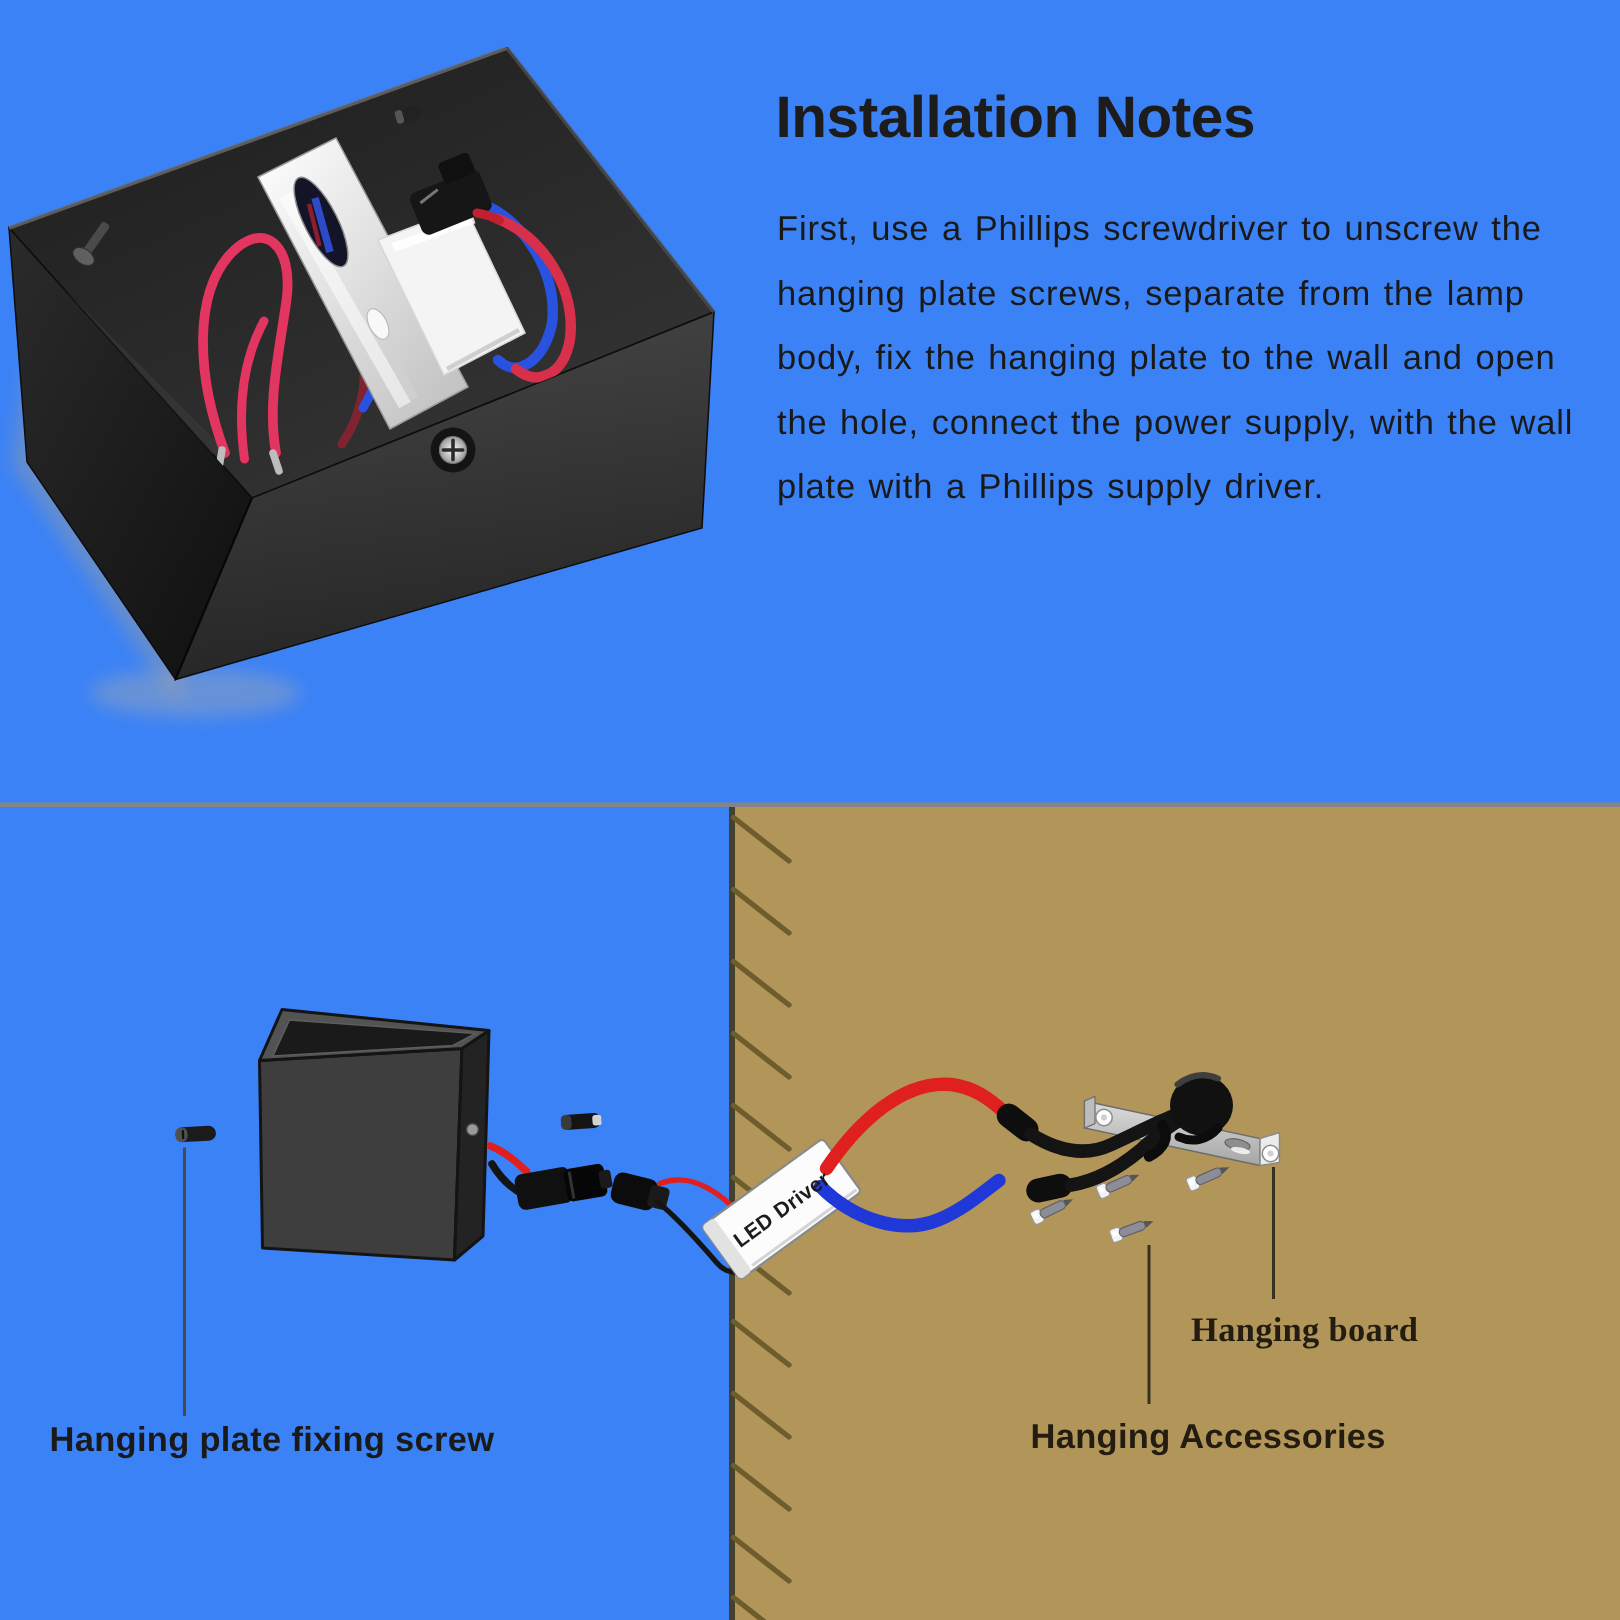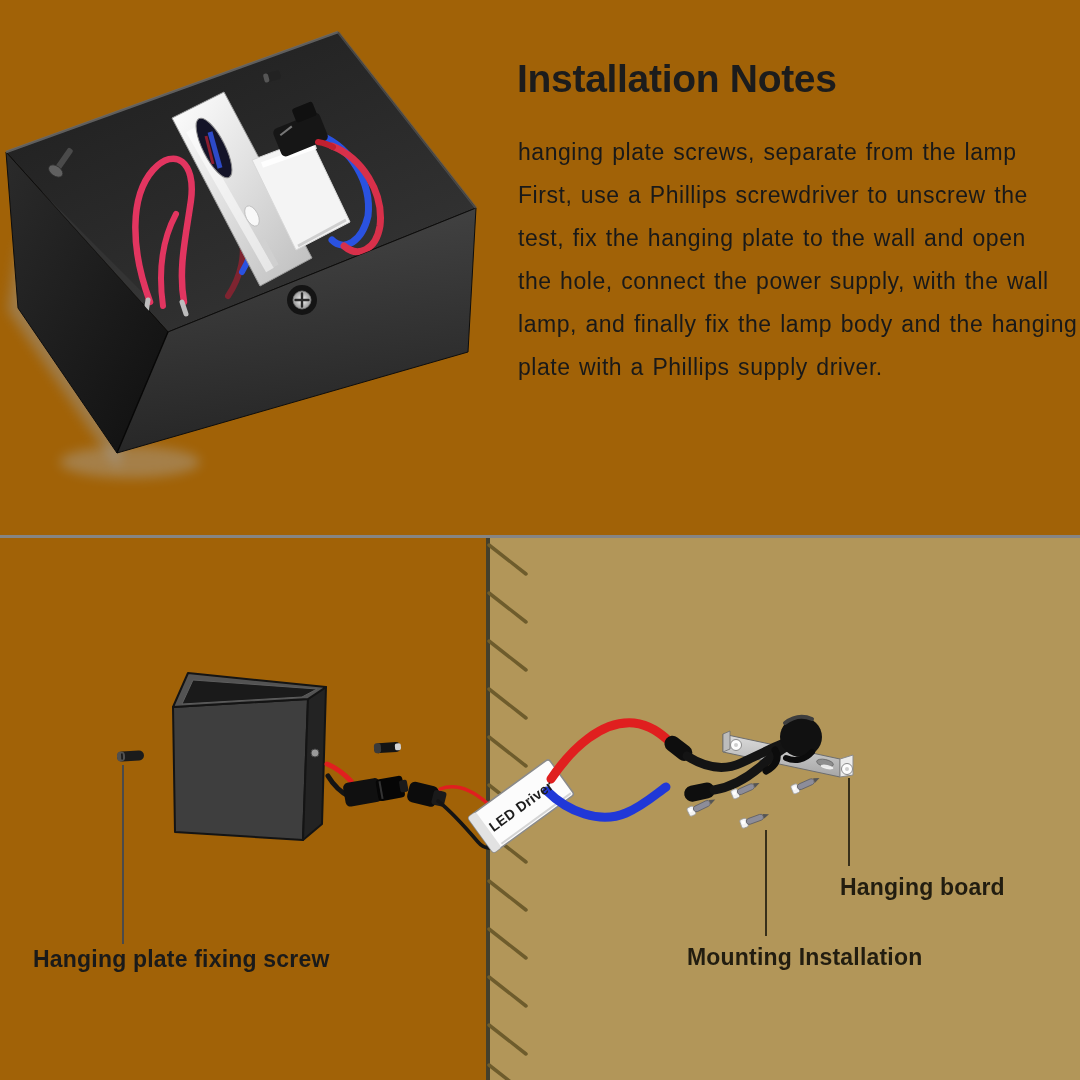--- a/index.html
+++ b/index.html
@@ -1,39 +1,39 @@
 <!DOCTYPE html>
 <html><head>
 <meta charset="utf-8">
 <style>
   html,body{margin:0;padding:0;background:#ffffff;}
   .canvas{
     position:relative;width:1080px;height:1080px;overflow:hidden;
-    background:#a16207;font-family:"Liberation Sans",sans-serif;
+    background:#3b82f6;font-family:"Liberation Sans",sans-serif;
   }
   .abs{position:absolute;}
   
   .title{
     left:517px;top:57px;font-size:39px;font-weight:bold;color:#1c1c1c;
     letter-spacing:-0.3px;white-space:nowrap;
   }
   .para{left:518px;top:131px;width:560px;color:#191919;}
   .para-line{
     white-space:nowrap;font-size:23px;line-height:43px;
     letter-spacing:0.55px;word-spacing:1.5px;
   }
   
   .divider{left:0;top:535px;width:1080px;height:3px;background:#858585;}
   
   .diagram-label{
     position:absolute;font-weight:bold;font-size:23px;letter-spacing:0.2px;
     white-space:nowrap;color:#221d10;
   }
   .lbl-screw{left:33px;top:946px;color:#1a1a1a;}
-  .lbl-board{left:840px;top:874px;}
+  .lbl-board{left:794px;top:874px;font-family:Liberation Serif, serif;}
   .lbl-mount{left:687px;top:944px;}
   .lbl-driver{
     position:absolute;left:461px;top:794px;width:120px;height:24px;
     line-height:24px;text-align:center;transform:rotate(-36deg);
     font-size:14px;font-weight:bold;color:#1c1c1c;letter-spacing:0.3px;
   }
   
   .wire{fill:none;stroke-linecap:round;stroke-linejoin:round;}
   .w3{stroke-width:3.5px;} .w5{stroke-width:5px;} .w6{stroke-width:6px;}
   .w65{stroke-width:6.5px;} .w7{stroke-width:7px;} .w9{stroke-width:9px;}
@@ -137,25 +137,24 @@
 
     <g>
       <circle cx="302" cy="300" r="15" fill="#141414"></circle>
       <circle cx="302" cy="300" r="9" fill="url(#gScrew)" stroke="#777777" stroke-width="0.8"></circle>
       <path d="M295.5 300 H308.5 M302 293.5 V306.5" stroke="#2b2b2b" stroke-width="2.4" stroke-linecap="round" fill="none"></path>
     </g>
   </svg>
 
   <div class="abs title">Installation Notes</div>
   <div class="abs para">
+    <div class="para-line">First, use a Phillips screwdriver to unscrew the</div>
     <div class="para-line">hanging plate screws, separate from the lamp</div>
-    <div class="para-line">First, use a Phillips screwdriver to unscrew the</div>
-    <div class="para-line">test, fix the hanging plate to the wall and open</div>
+    <div class="para-line">body, fix the hanging plate to the wall and open</div>
     <div class="para-line">the hole, connect the power supply, with the wall</div>
-    <div class="para-line">lamp, and finally fix the lamp body and the hanging</div>
     <div class="para-line">plate with a Phillips supply driver.</div>
   </div>
 
   <div class="abs divider"></div>
 
   <svg class="abs" style="left:0;top:538px" width="1080" height="542" viewBox="0 538 1080 542">
     <defs>
       <linearGradient id="gBoard" x1="0" y1="0" x2="0" y2="1">
         <stop offset="0" stop-color="#dcdcdc"></stop>
           <stop offset="1" stop-color="#a6a6a6"></stop>
@@ -267,16 +266,16 @@
     <g>
       <use href="#mscrew" transform="translate(744,790) rotate(-24)"></use>
       <use href="#mscrew" transform="translate(804,785) rotate(-24)"></use>
       <use href="#mscrew" transform="translate(700,807) rotate(-26)"></use>
       <use href="#mscrew" transform="translate(753,820) rotate(-20)"></use>
     </g>
   </svg>
 
   <div class="diagram-label lbl-screw">Hanging plate fixing screw</div>
   <div class="diagram-label lbl-board">Hanging board</div>
-  <div class="diagram-label lbl-mount">Mounting Installation</div>
+  <div class="diagram-label lbl-mount">Hanging Accessories</div>
   <div class="lbl-driver">LED Driver</div>
 
 </div>
 
 </body></html>

